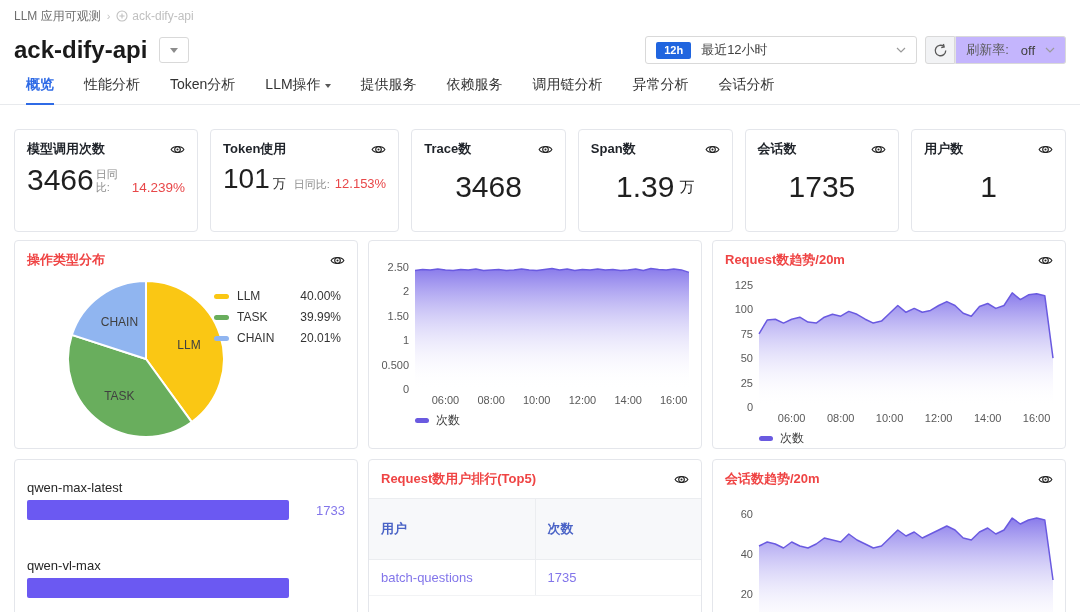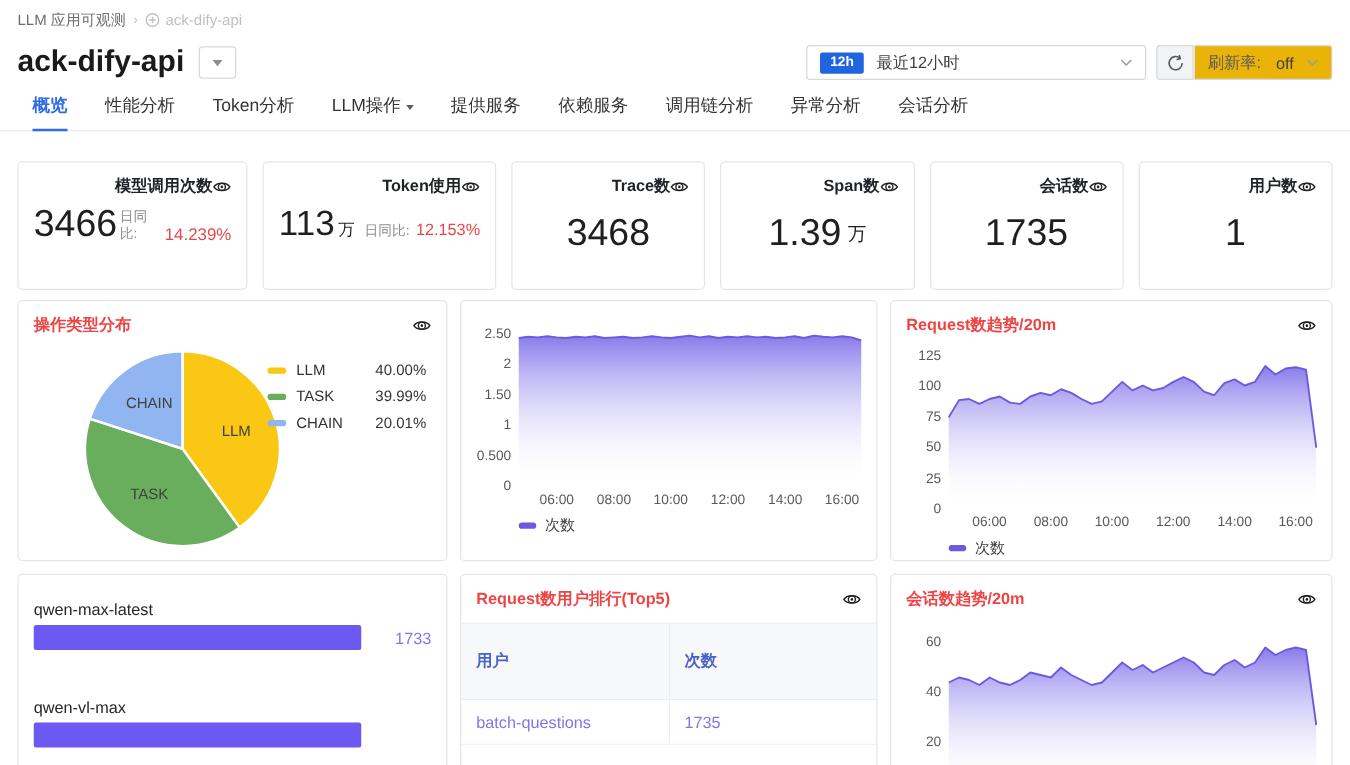--- a/index.html
+++ b/index.html
@@ -20,35 +20,35 @@
             border-top:5px solid #8c8c8c;}
   .controls{margin-left:auto;display:flex;align-items:stretch;gap:8px;height:28px;}
   .time-select{width:272px;border:1px solid #d9d9d9;border-radius:3px;display:flex;align-items:center;
                padding:0 10px;gap:10px;cursor:pointer;box-sizing:border-box;}
   .badge{background:#2065df;color:#fff;font-size:11px;font-weight:bold;padding:3px 8px;border-radius:2px;line-height:1;}
   .time-label{font-size:13px;color:#404040;flex:1;}
   .refresh-group{display:flex;align-items:stretch;}
   .refresh-btn{width:30px;border:1px solid #d9d9d9;background:#f2f3f5;border-radius:3px 0 0 3px;
                display:flex;align-items:center;justify-content:center;cursor:pointer;}
   .rate-box{display:flex;align-items:center;border:1px solid #d9d9d9;border-left:1px solid #e3e3e3;
-            border-radius:0 3px 3px 0;padding:0 10px;gap:4px;font-size:13px;cursor:pointer;background:#eab308;}
+            border-radius:0 3px 3px 0;padding:0 10px;gap:4px;font-size:13px;cursor:pointer;background:#c4b5fd;}
   .rate-label{color:#595959;}
   .rate-value{color:#404040;margin-left:8px;}
   
   .tabs{display:flex;gap:30px;margin:10px -14px 0;padding:0 14px 0 26px;border-bottom:1px solid #e8eaed;}
   .tab{font-size:14px;color:#333;padding-bottom:9px;cursor:pointer;display:flex;align-items:center;gap:4px;
        border-bottom:2px solid transparent;margin-bottom:-1px;}
   .tab.active{color:#2f6be6;font-weight:bold;border-bottom-color:#2f6be6;}
   .tab-caret{width:0;height:0;border-left:3.5px solid transparent;border-right:3.5px solid transparent;
              border-top:4.5px solid #595959;margin-top:2px;}
   
   .stats-row{display:grid;grid-template-columns:repeat(6,1fr);gap:12px;margin-top:24px;height:103px;}
   .card{border:1px solid #e4e6eb;border-radius:4px;padding:10px 12px;box-sizing:border-box;
         display:flex;flex-direction:column;background:#fff;}
-  .card-head{display:flex;justify-content:flex-end;align-items:center;}
+  .card-head{display:flex;justify-content:space-between;align-items:center;}
   .card-title{font-size:13px;font-weight:bold;color:#1f2329;}
   .eye{cursor:pointer;display:flex;align-items:center;}
   .big-row{display:flex;align-items:flex-end;margin-top:8px;}
   .big-row.baseline{align-items:baseline;}
   .big-num{font-size:30px;color:#1f1f1f;line-height:0.95;}
   .big-num.md{font-size:28px;}
   .unit{font-size:13px;color:#1f1f1f;margin-left:3px;}
   .cmp-label{font-size:11px;color:#8c8c8c;line-height:1.2;}
   .cmp-label.wrap{width:26px;margin-left:2px;}
   .cmp-label.inline{white-space:nowrap;margin-left:8px;}
@@ -201,21 +201,21 @@
         <span class="card-title">Token使用</span>
         <span class="eye">
             <svg width="15" height="15" viewBox="0 0 16 16">
               <path d="M1.2 8 C3.7 3.8 12.3 3.8 14.8 8 C12.3 12.2 3.7 12.2 1.2 8 Z" fill="none" stroke="#1f1f1f" stroke-width="1.2"></path>
               <circle cx="8" cy="8" r="3" fill="none" stroke="#1f1f1f" stroke-width="1.2"></circle>
               <circle cx="8" cy="8" r="1.1" fill="#1f1f1f"></circle>
             </svg>
           </span>
       </div>
       <div class="big-row baseline">
-        <span class="big-num md">113</span>
+        <span class="big-num md">101</span>
         <span class="unit">万</span>
         <span class="cmp-label inline">日同比:</span>
         <span class="cmp-value" style="margin-left:5px;font-size:13px;">12.153%</span>
       </div>
     </div>
     <div class="card">
       <div class="card-head">
         <span class="card-title">Trace数</span>
         <span class="eye">
             <svg width="15" height="15" viewBox="0 0 16 16">

